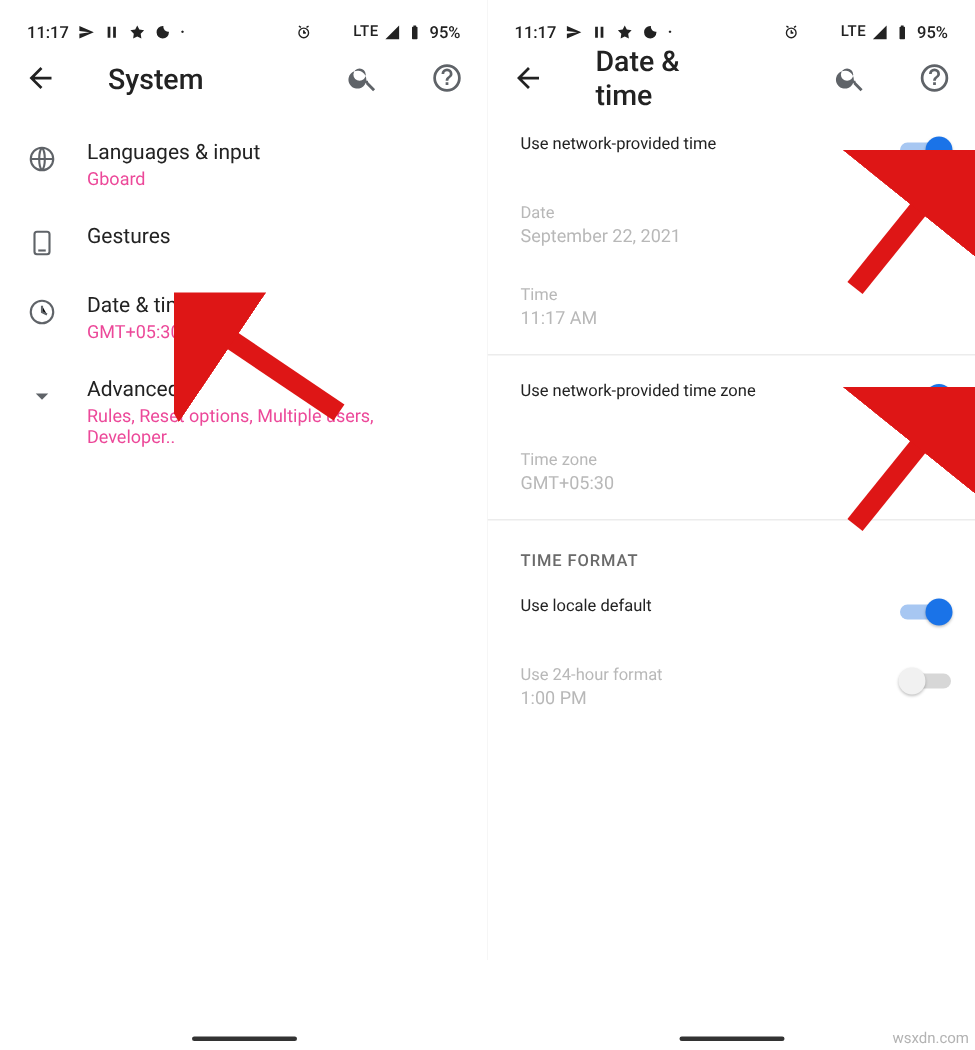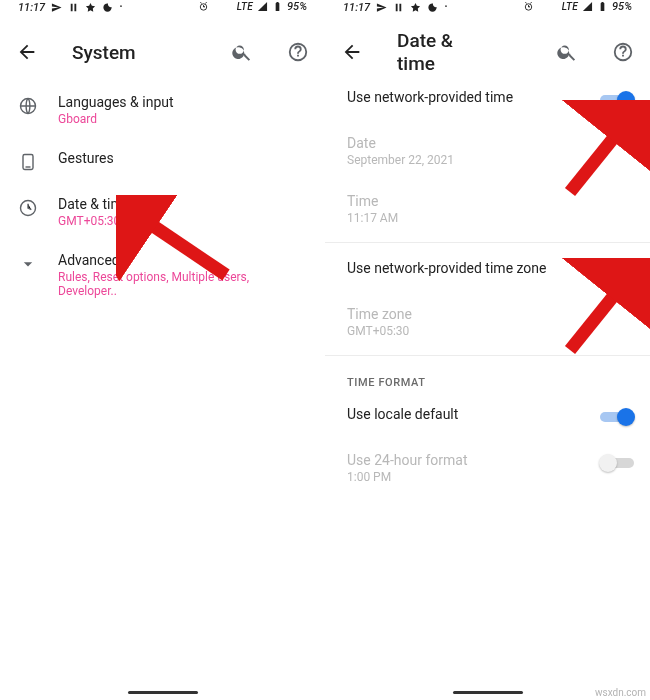--- a/index.html
+++ b/index.html
@@ -1,21 +1,21 @@
 <!DOCTYPE html>
 <html><head>
 <meta charset="utf-8">
 <style>
   * { box-sizing: border-box; margin: 0; padding: 0; font-family: Roboto, Arial, sans-serif; }
   body { width: 650px; height: 700px; background: #fff; display: flex; position: relative; }
   .panel { width: 325px; height: 700px; background: #fff; position: relative; overflow: hidden; }
   .vdiv { position: absolute; left: 325px; top: 0; height: 640px; width: 1px; background: #d9d9d9; }
 
   
-  .statusbar { height: 28px; display: flex; align-items: flex-start; justify-content: space-between; padding: 0 18px; font-size: 11px; font-weight: 500; color: #222; font-style: italic; }
+  .statusbar { height: 28px; display: flex; align-items: flex-end; justify-content: space-between; padding: 0 18px; font-size: 11px; font-weight: 500; color: #222; }
   .status-left { display: flex; align-items: center; gap: 6px; }
   .status-right { display: flex; align-items: center; gap: 4px; }
   .mini-ico { width: 11px; height: 11px; display: inline-flex; align-items: center; justify-content: center; }
   .lte { font-size: 10px; font-weight: 500; letter-spacing: .3px; margin-left: 24px; }
 
   
   .titlebar { height: 48px; display: flex; align-items: center; padding: 0 16px; gap: 34px; }
   .title-spacer { flex: 1; }
   .page-title { font-size: 19px; font-weight: 500; color: #222; }
   .tb-ico { width: 22px; height: 22px; color: #5f6368; display: flex; align-items: center; justify-content: center; }
@@ -27,21 +27,21 @@
   .row { display: flex; padding: 12px 16px 12px 18px; }
   .row-ico { width: 40px; display: flex; align-items: flex-start; padding-top: 2px; color: #5f6368; }
   .row-ico svg { width: 20px; height: 20px; }
   .row-txt { flex: 1; display: flex; flex-direction: column; }
   .row-title { font-size: 14px; color: #222; }
   .row-sub { font-size: 12px; color: #ec4899; margin-top: 2px; }
 
   
   .rrow { display: flex; align-items: flex-start; padding: 13px 16px 13px 22px; }
   .rtxt { flex: 1; display: flex; flex-direction: column; padding-right: 8px; }
-  .rtitle { font-size: 14px; color: #222; }
+  .rtitle { font-size: 11px; color: #222; }
   .rtitle.disabled, .rsub.disabled { color: #b8b8b8; }
   .rsub { font-size: 12px; color: #7a7a7a; margin-top: 2px; }
   .sep { height: 1px; background: #ececec; margin: 4px 0 4px 0; }
   .sect-head { font-size: 11px; font-weight: 500; letter-spacing: .6px; color: #6a6a6a; padding: 16px 22px 4px 22px; }
 
   
   .toggle { width: 34px; height: 18px; position: relative; margin-top: 2px; }
   .track { position: absolute; top: 4px; left: 0; right: 0; height: 10px; border-radius: 6px; background: #a7c7f2; }
   .thumb { position: absolute; top: 0; right: -1px; width: 18px; height: 18px; border-radius: 50%; background: #1a73e8; box-shadow: 0 1px 2px rgba(0,0,0,.25); }
   .toggle.off .track { background: #d7d7d7; }

